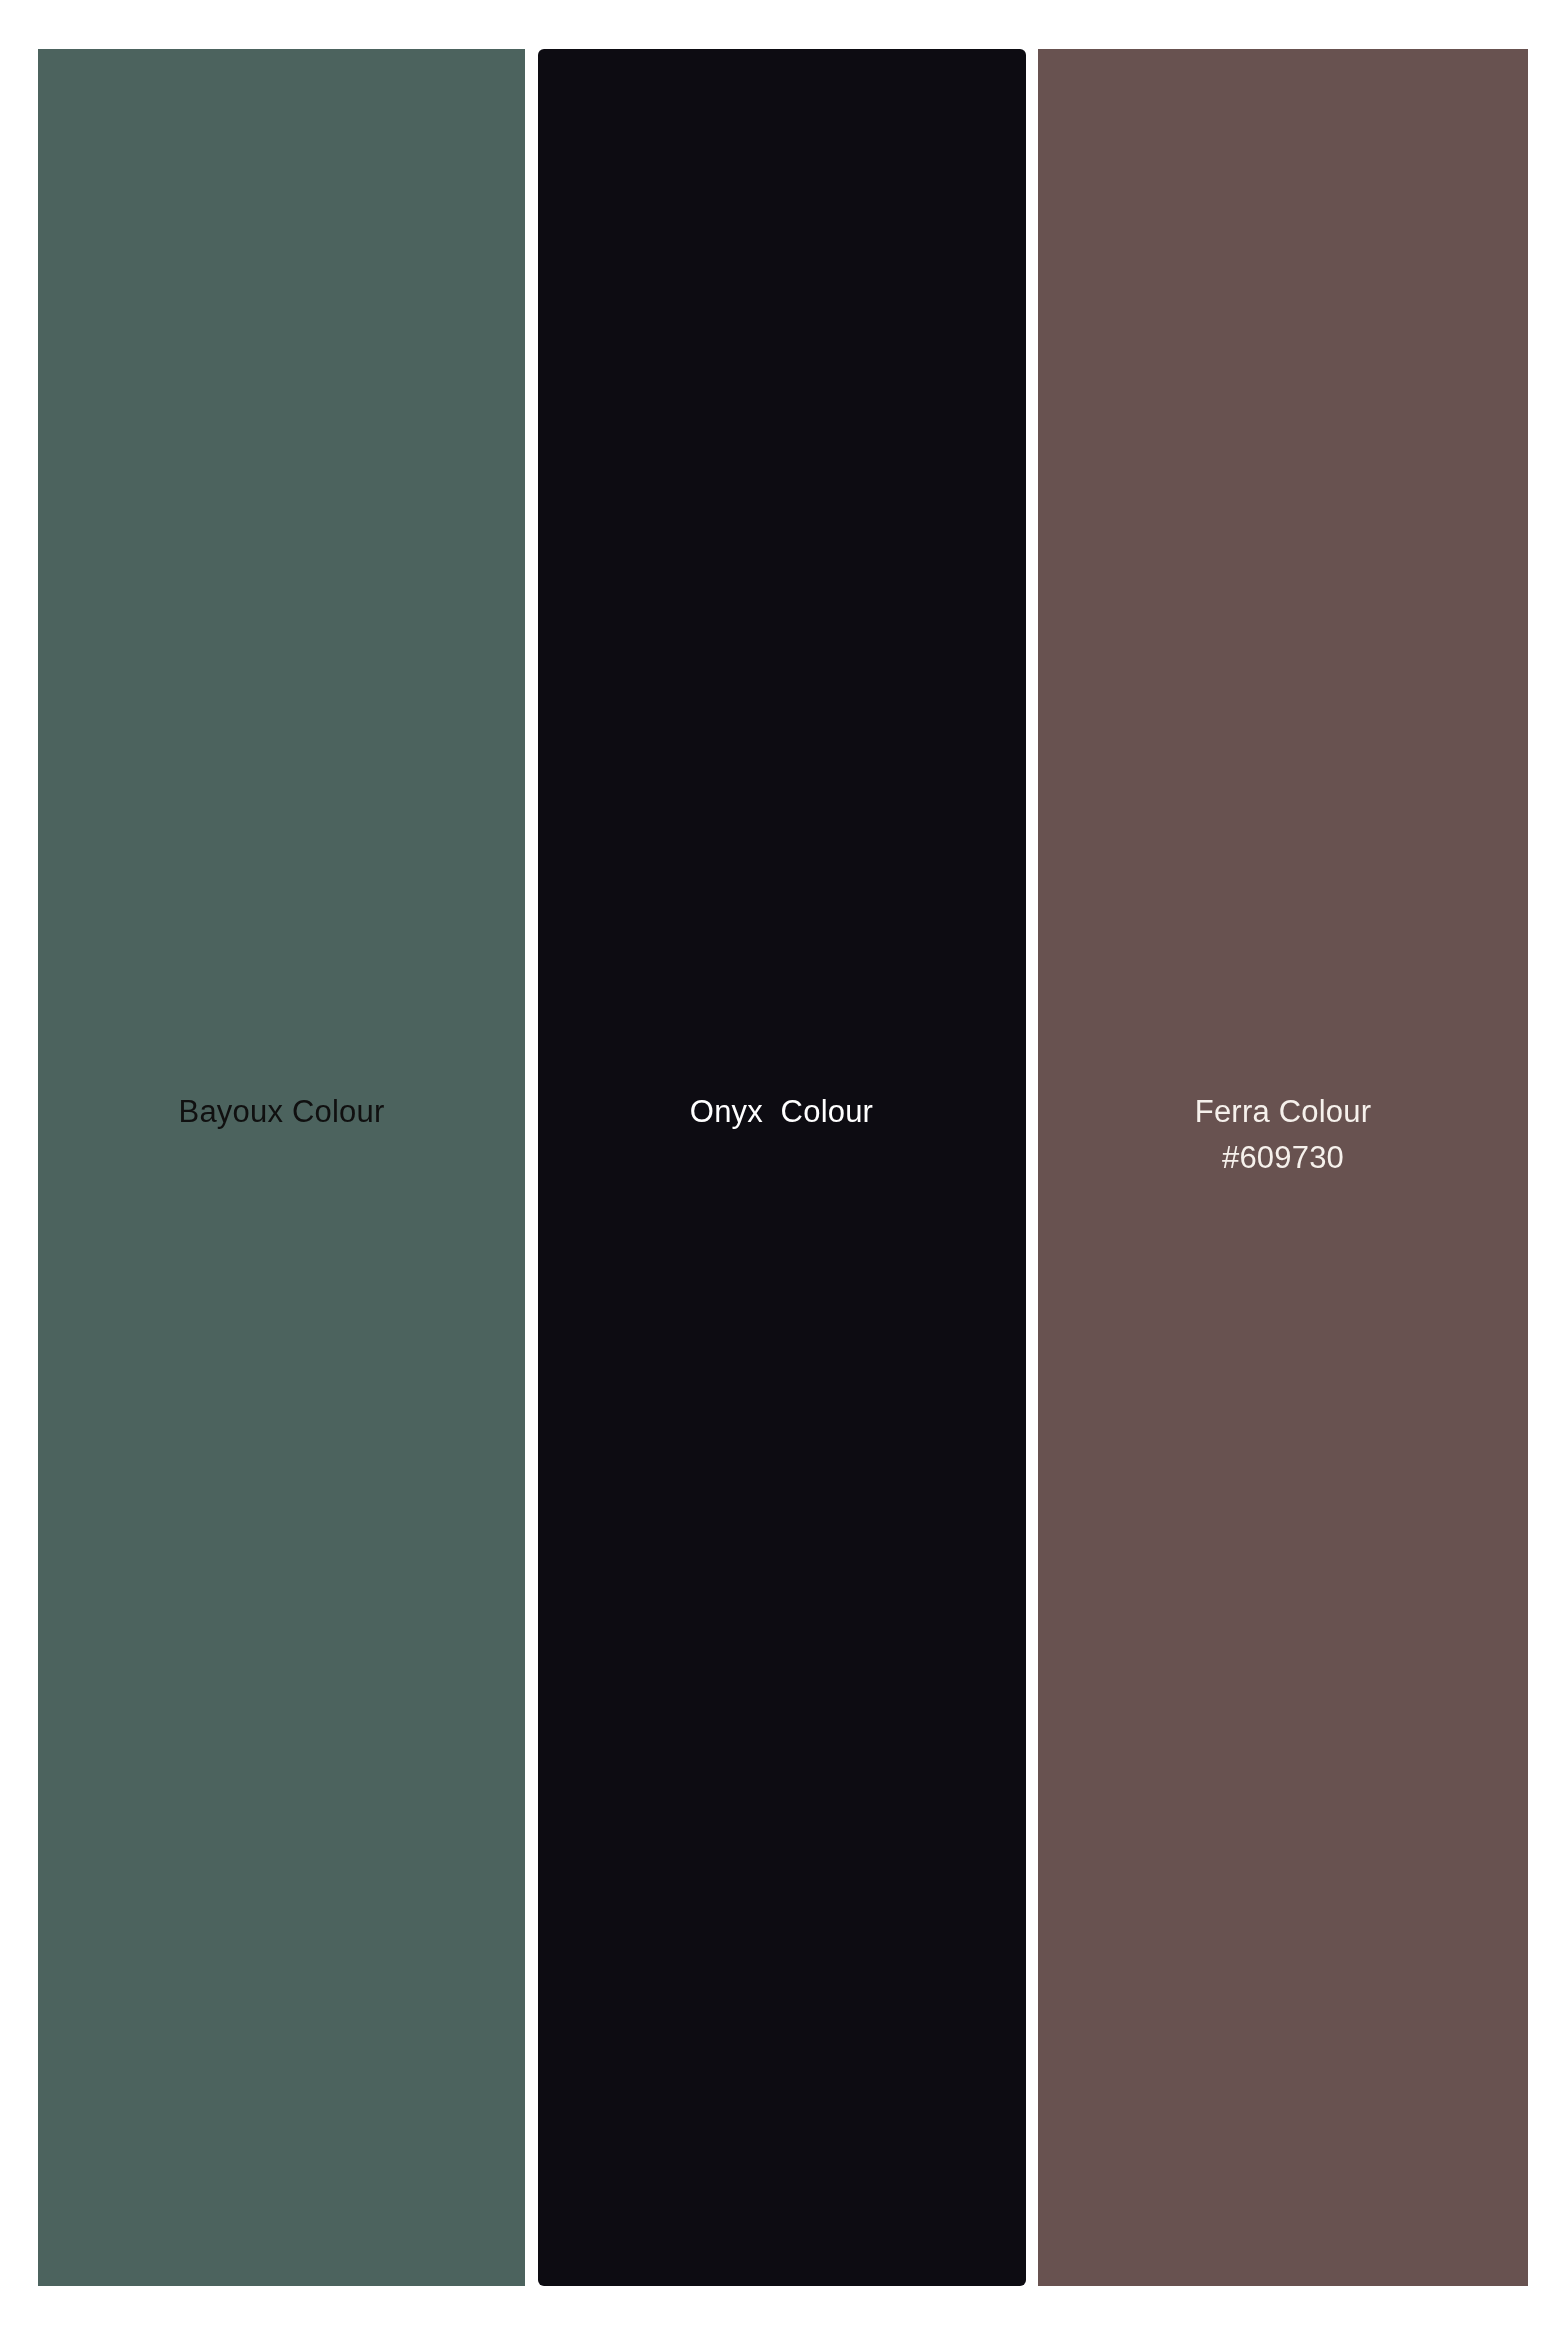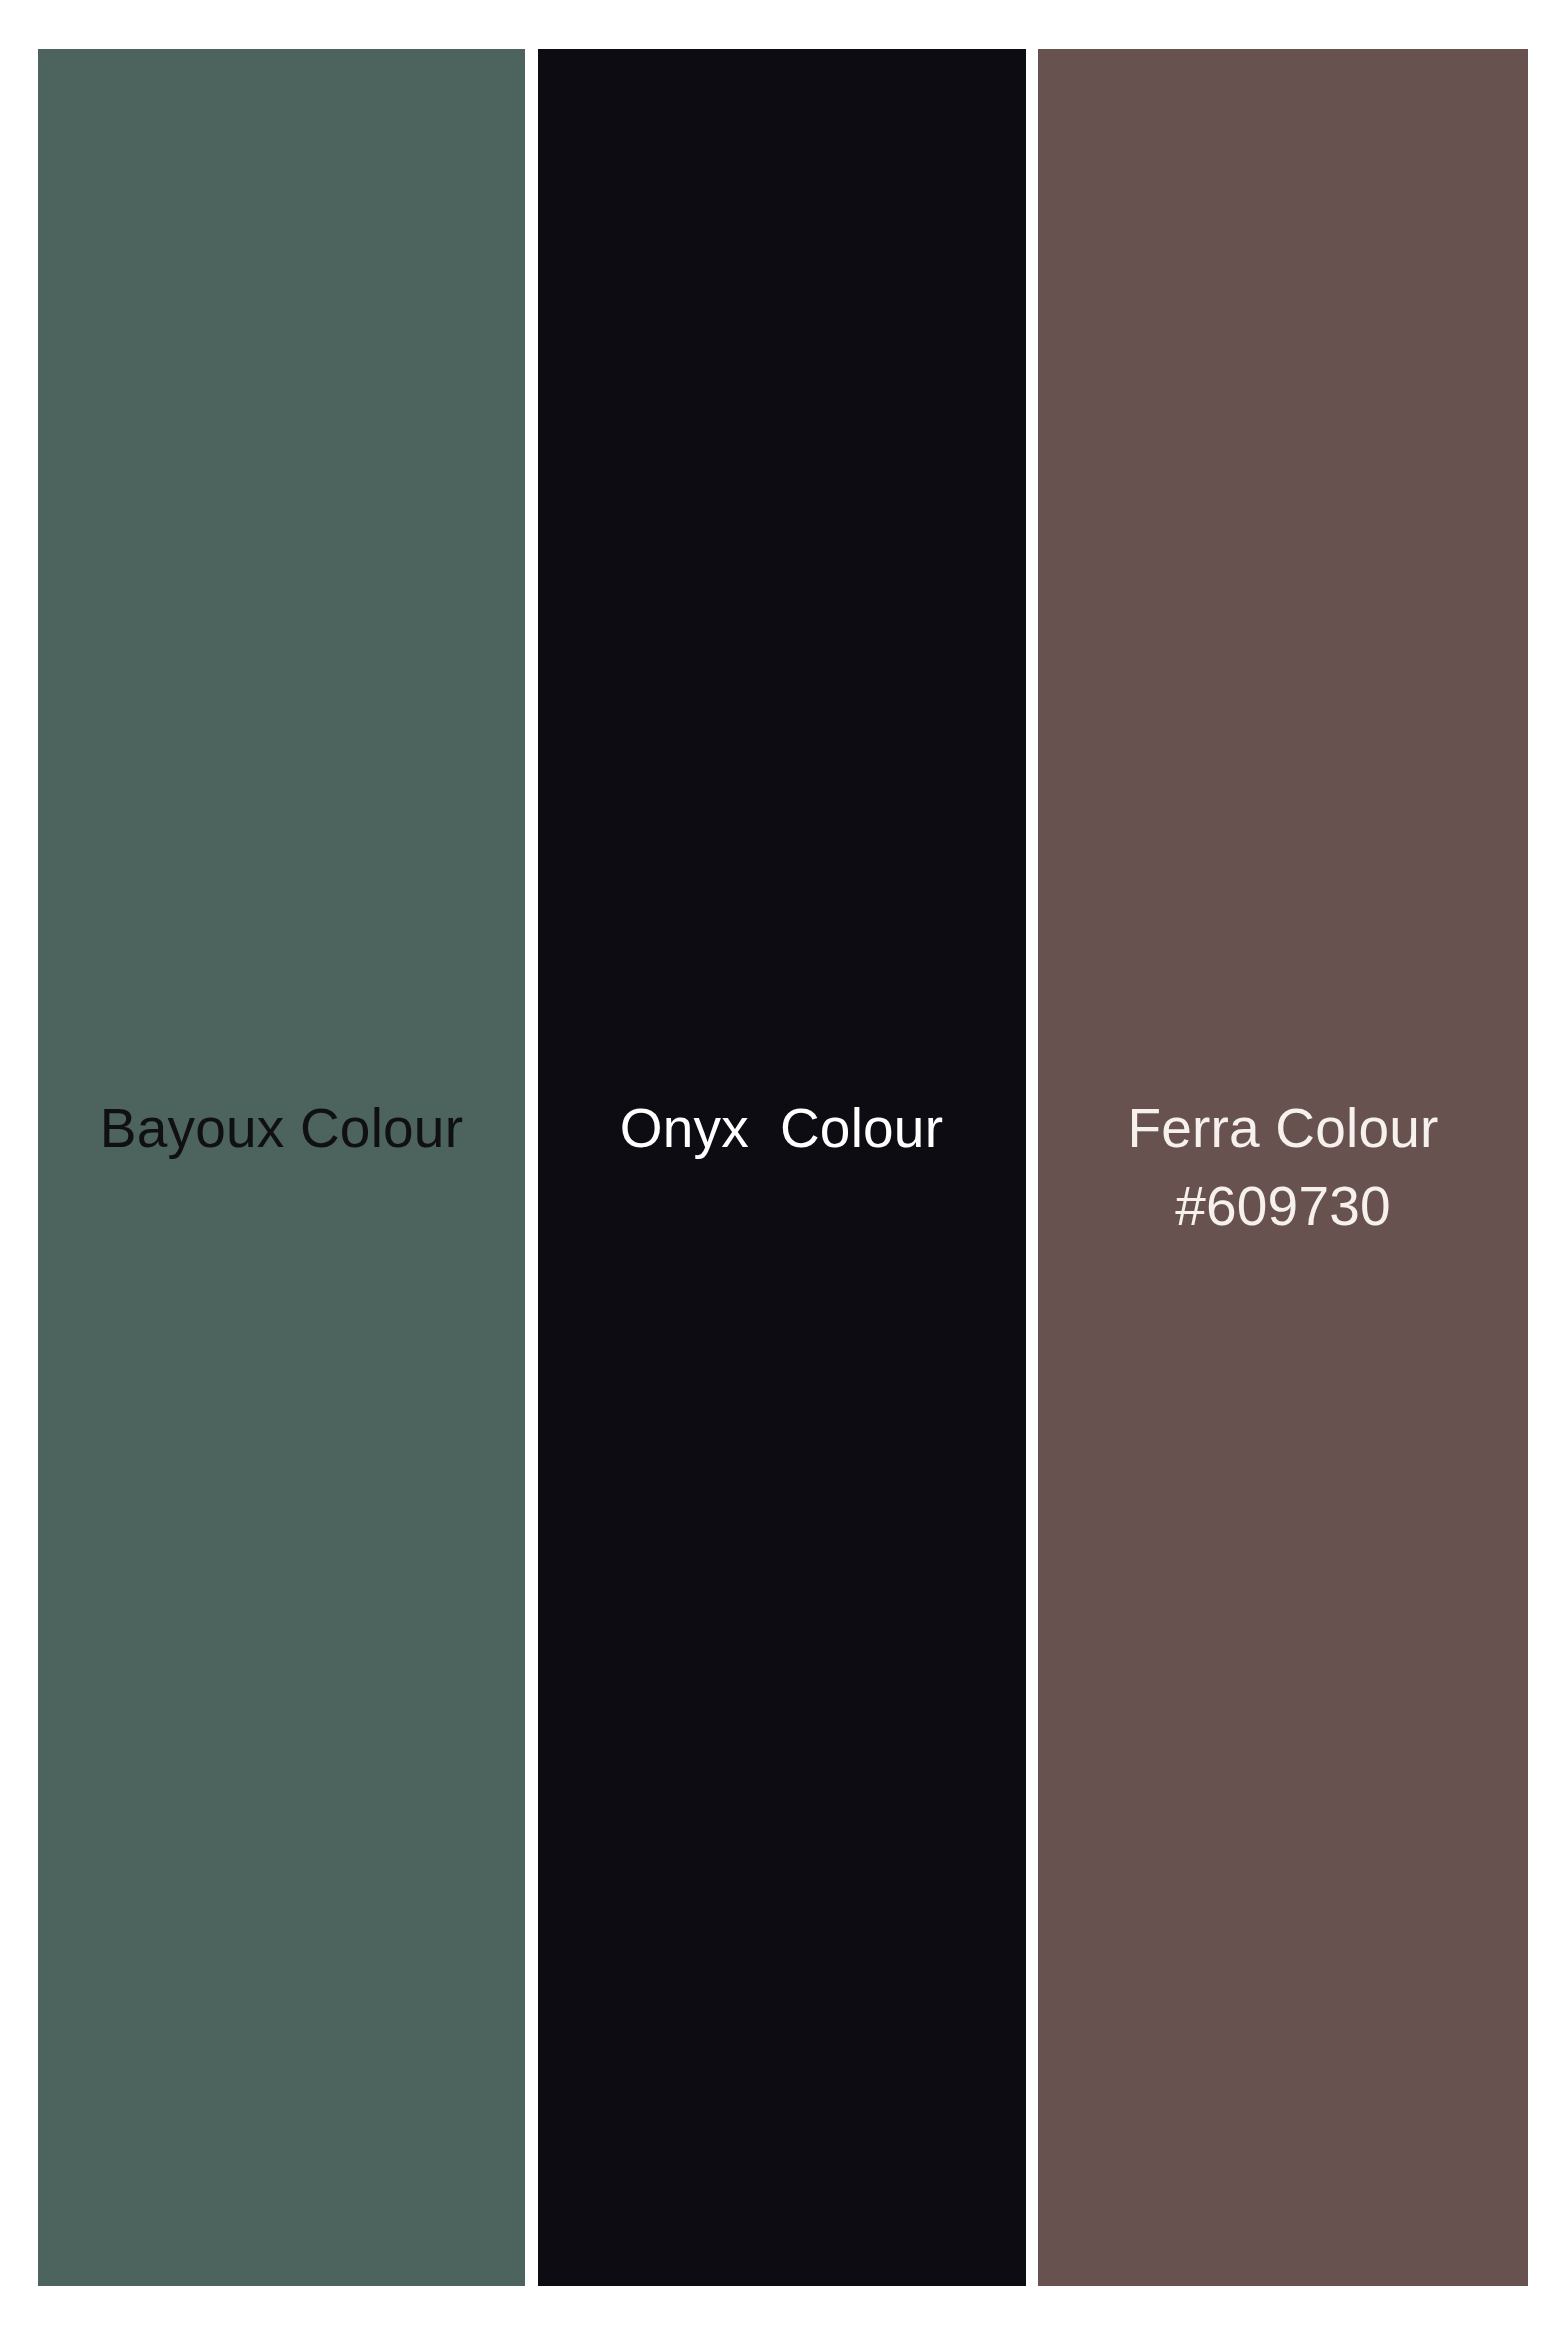--- a/index.html
+++ b/index.html
@@ -48,42 +48,42 @@
     right: 0;
     top: 1042px;
     text-align: center;
     line-height: 1.36;
     letter-spacing: 0.2px;
     -webkit-font-smoothing: antialiased;
   }
   .caption-name,
   .caption-hex {
     display: block;
-    font-size: 55px;
+    font-size: 31px;
     font-weight: 400;
     white-space: pre;
   }
   .caption-hex {
     margin-top: 3.6px;
   }
 </style>
 </head>
 <body>
 
 <div id="palette-canvas" style="background-color: rgb(255, 255, 255);">
 
   <div class="swatch-row">
 
     <div class="swatch swatch-1" style="background-color: rgb(76, 99, 94);">
       <div class="swatch-caption" style="color: rgb(16, 16, 16);">
         <span class="caption-name">Bayoux Colour</span>
       </div>
     </div>
 
-    <div class="swatch swatch-2" style="background-color: rgb(13, 12, 18);">
+    <div class="swatch swatch-2" style="background-color: rgb(13, 12, 18); border-radius: 6px;">
       <div class="swatch-caption" style="color: rgb(255, 255, 255);">
         <span class="caption-name">Onyx  Colour</span>
       </div>
     </div>
 
     <div class="swatch swatch-3" style="background-color: rgb(104, 82, 80);">
       <div class="swatch-caption" style="color: rgb(246, 241, 236);">
         <span class="caption-name">Ferra Colour</span>
         <span class="caption-hex">#609730</span>
       </div>

